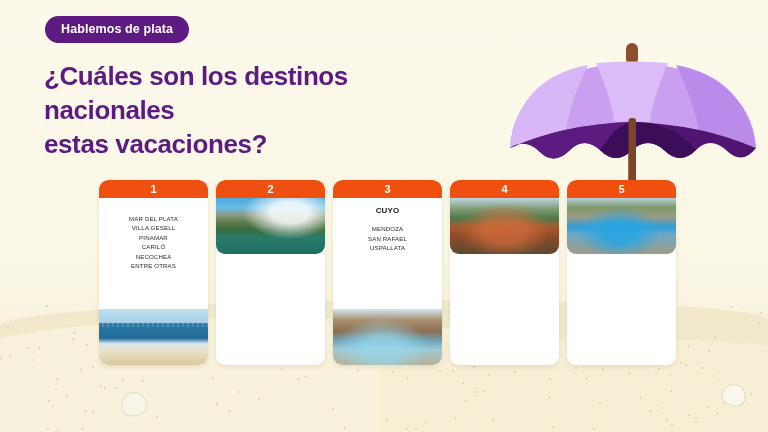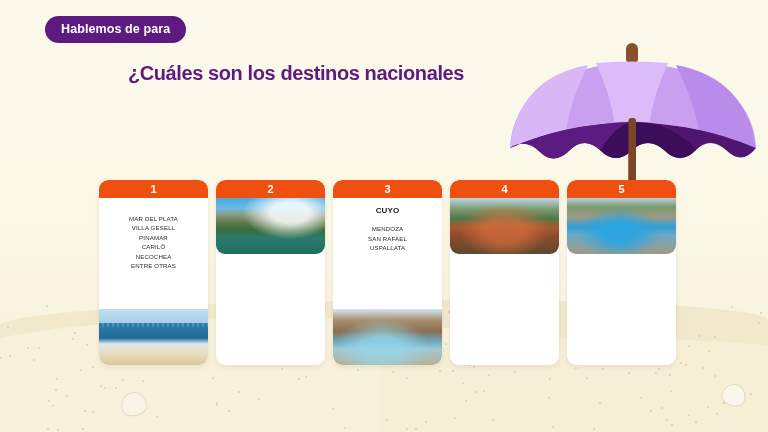--- a/index.html
+++ b/index.html
@@ -45,23 +45,22 @@
     position:absolute; left:45px; top:16px;
     background:#5d1a80; color:#fff;
     font-size:12.5px; font-weight:bold;
     padding:6px 16px 7px; border-radius:999px;
     letter-spacing:.1px; white-space:nowrap;
   }
 
   
   .headline {
     position:absolute; left:44px; top:60px; width:420px;
-    color:#5d1a80; font-size:20px; font-weight:bold; line-height:1.30;
+    color:#5d1a80; font-size:26px; font-weight:bold; line-height:1.30;
     letter-spacing:-.4px;
-    text-align:right;
   }
   .headline span { display:block; }
 
   
   .umbrella { position:absolute; left:500px; top:38px; width:268px; height:160px; }
 
   
   .cards { position:absolute; left:99px; top:180px; width:592px; height:185px; display:flex; gap:8px; }
   .card {
     width:109px; height:185px; position:relative;
@@ -244,24 +243,25 @@
       <div class="speck" style="left: 242px; top: 343px;"></div>
       <div class="speck" style="left: 406px; top: 428px;"></div>
       <div class="speck" style="left: 406px; top: 377px;"></div>
       <div class="speck" style="left: 695px; top: 421px;"></div>
       <div class="speck" style="left: 714px; top: 375px;"></div>
     </div>
   <div class="shell" style="left:122px; top:393px;"></div>
   <div class="shell b" style="left:723px; top:385px;"></div>
 </div>
 
-<div class="badge">Hablemos de para</div>
+<div class="badge">Hablemos de plata</div>
 
 <h1 class="headline">
   <span>¿Cuáles son los destinos nacionales</span>
+  <span>estas vacaciones?</span>
 </h1>
 
 <div class="umbrella">
   <svg viewBox="0 0 268 160" width="268" height="160">
 
     <rect x="128.5" y="14" width="7.5" height="150" rx="3" fill="#7b4526"></rect>
 
     <rect x="126" y="5" width="12" height="22" rx="6" fill="#8b4f2b"></rect>
 
     <path d="M10 110 Q14 32 132 24 Q252 32 256 110 Q200 86 132 84 Q64 86 10 110 Z" fill="#c9a0f0"></path>

